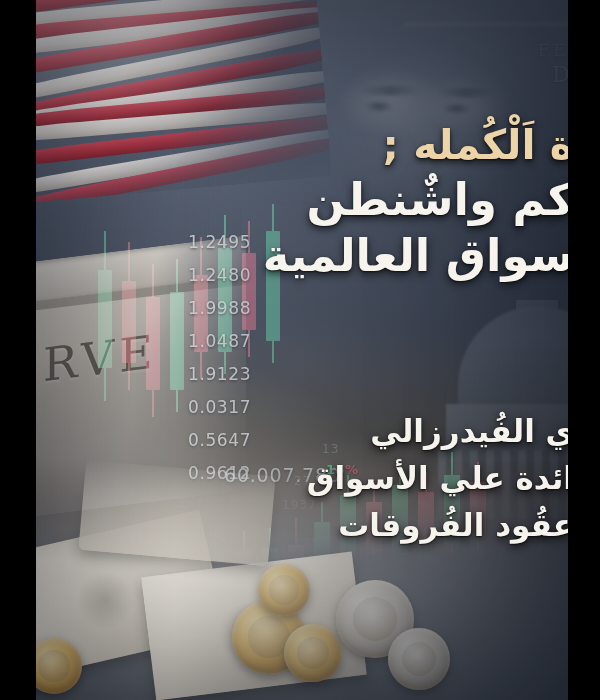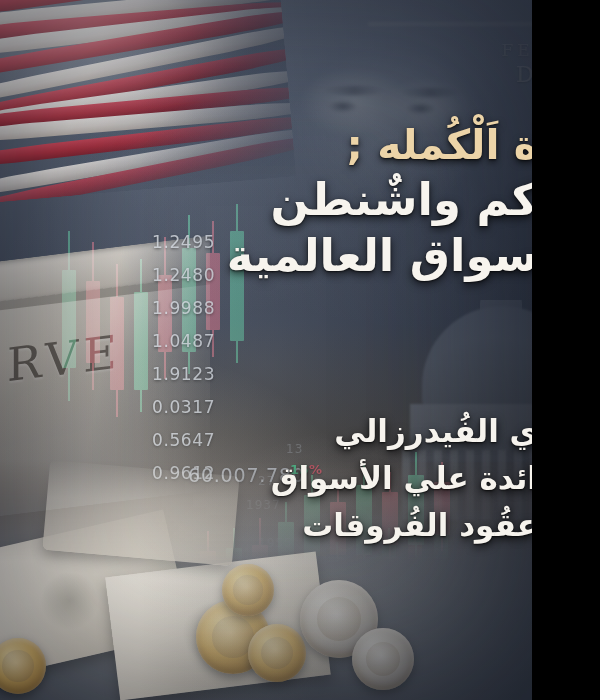--- a/index.html
+++ b/index.html
@@ -1,20 +1,21 @@
 <!DOCTYPE html>
 <html><head>
 <meta charset="utf-8">
 <style>
   html,body{margin:0;padding:0;background:#000;}
   body{font-family:"DejaVu Sans","Liberation Sans",sans-serif;}
 
   #stage{
     position:relative;width:532px;height:700px;overflow:hidden;
     background:#3f4757;
+    margin-left:36px;
   }
   .layer{position:absolute;pointer-events:none;}
 
   
   #sky{
     inset:0;
     background:
       linear-gradient(180deg,#5a6272 0%,#4d5565 14%,#434b5b 30%,#3e4656 46%,#494540 62%,#5a5048 74%,#6b5f53 86%,#7d7064 100%);
   }
   #skyhaze{

